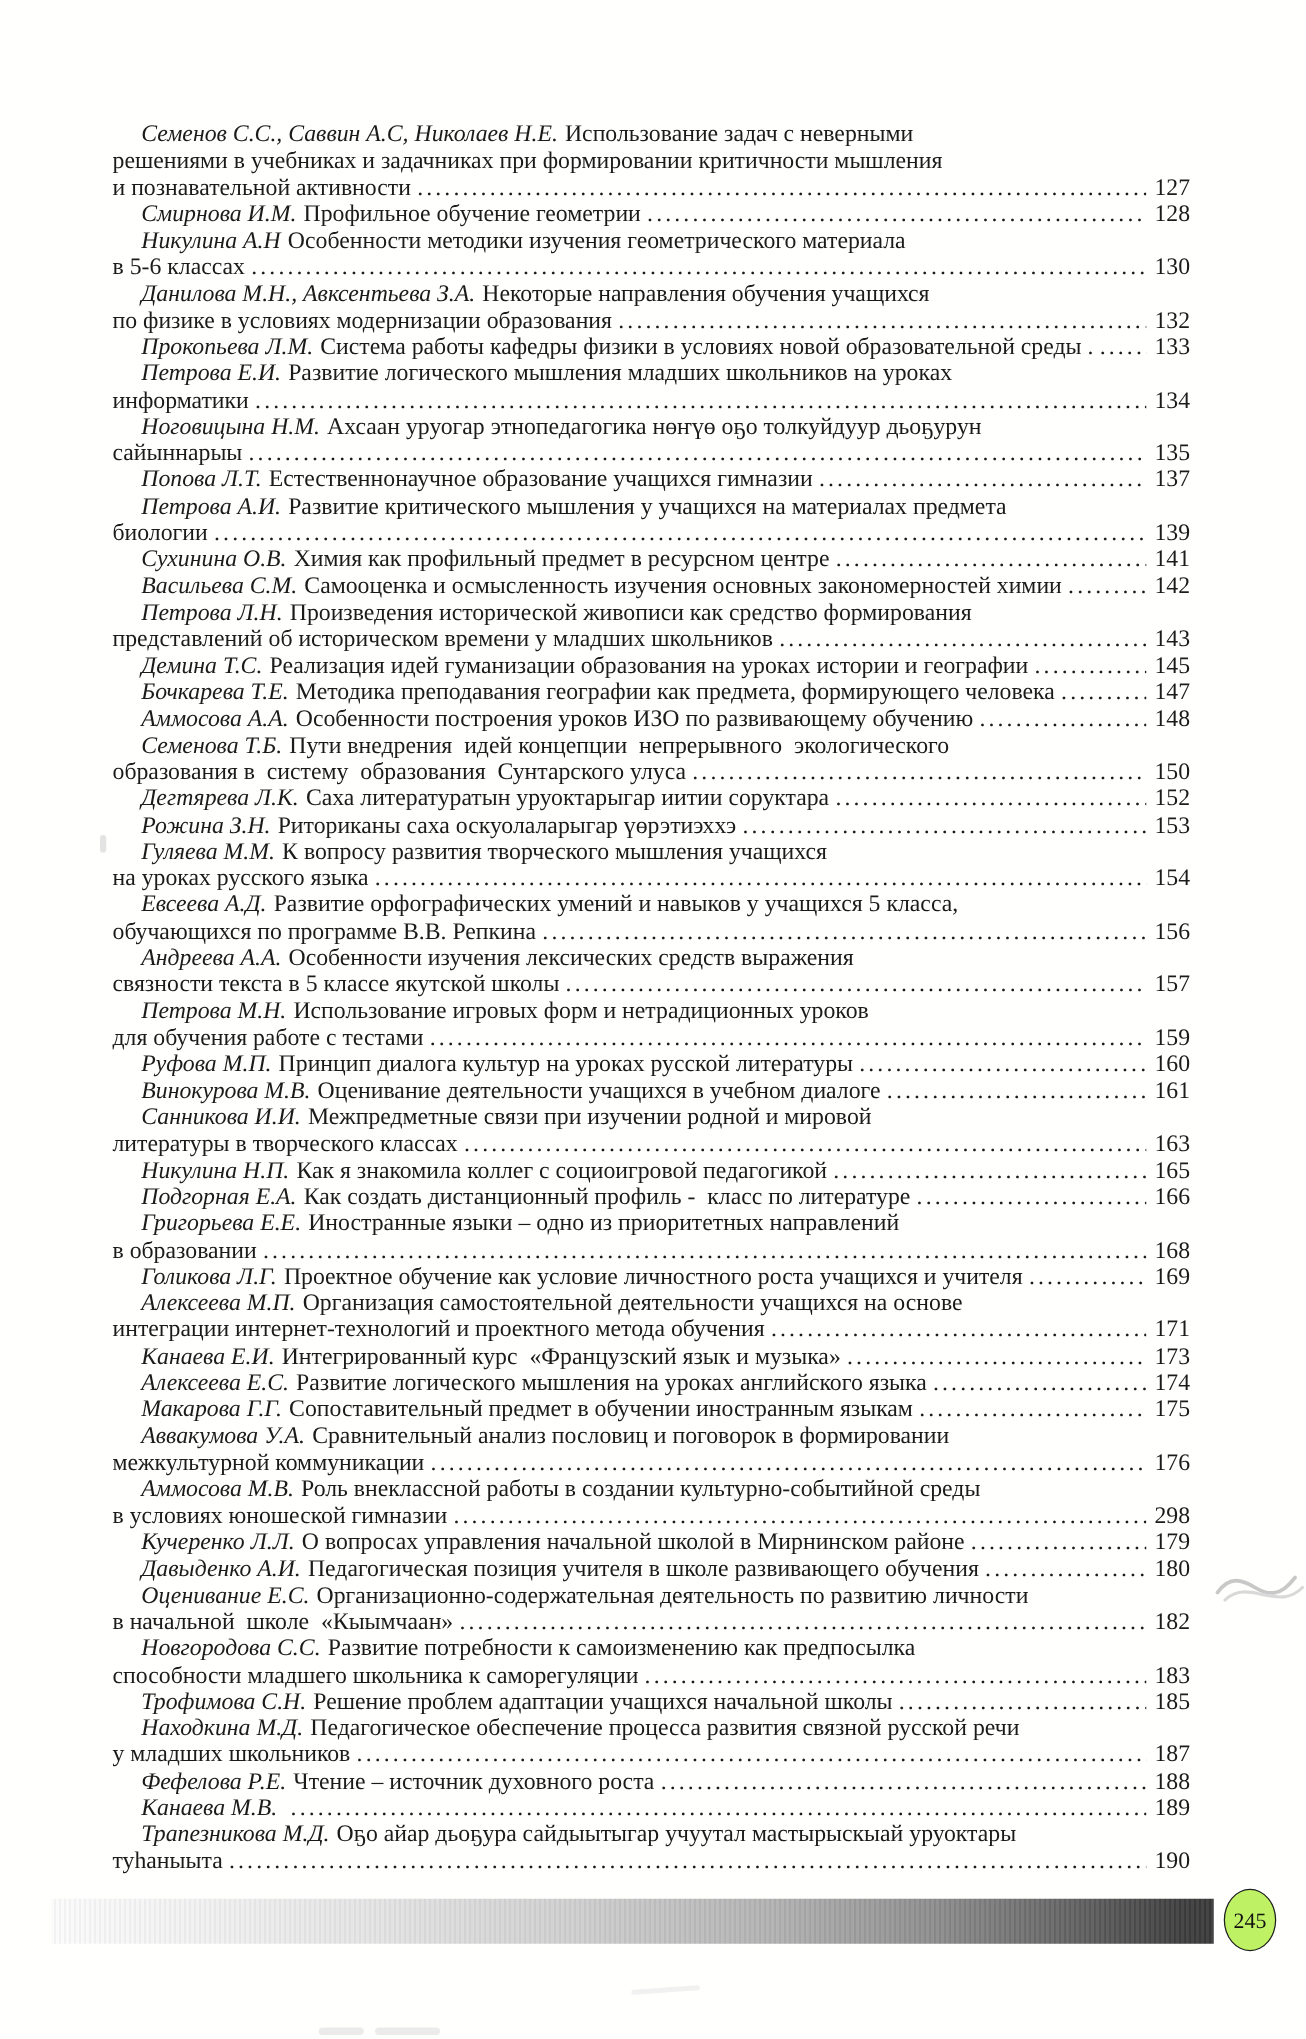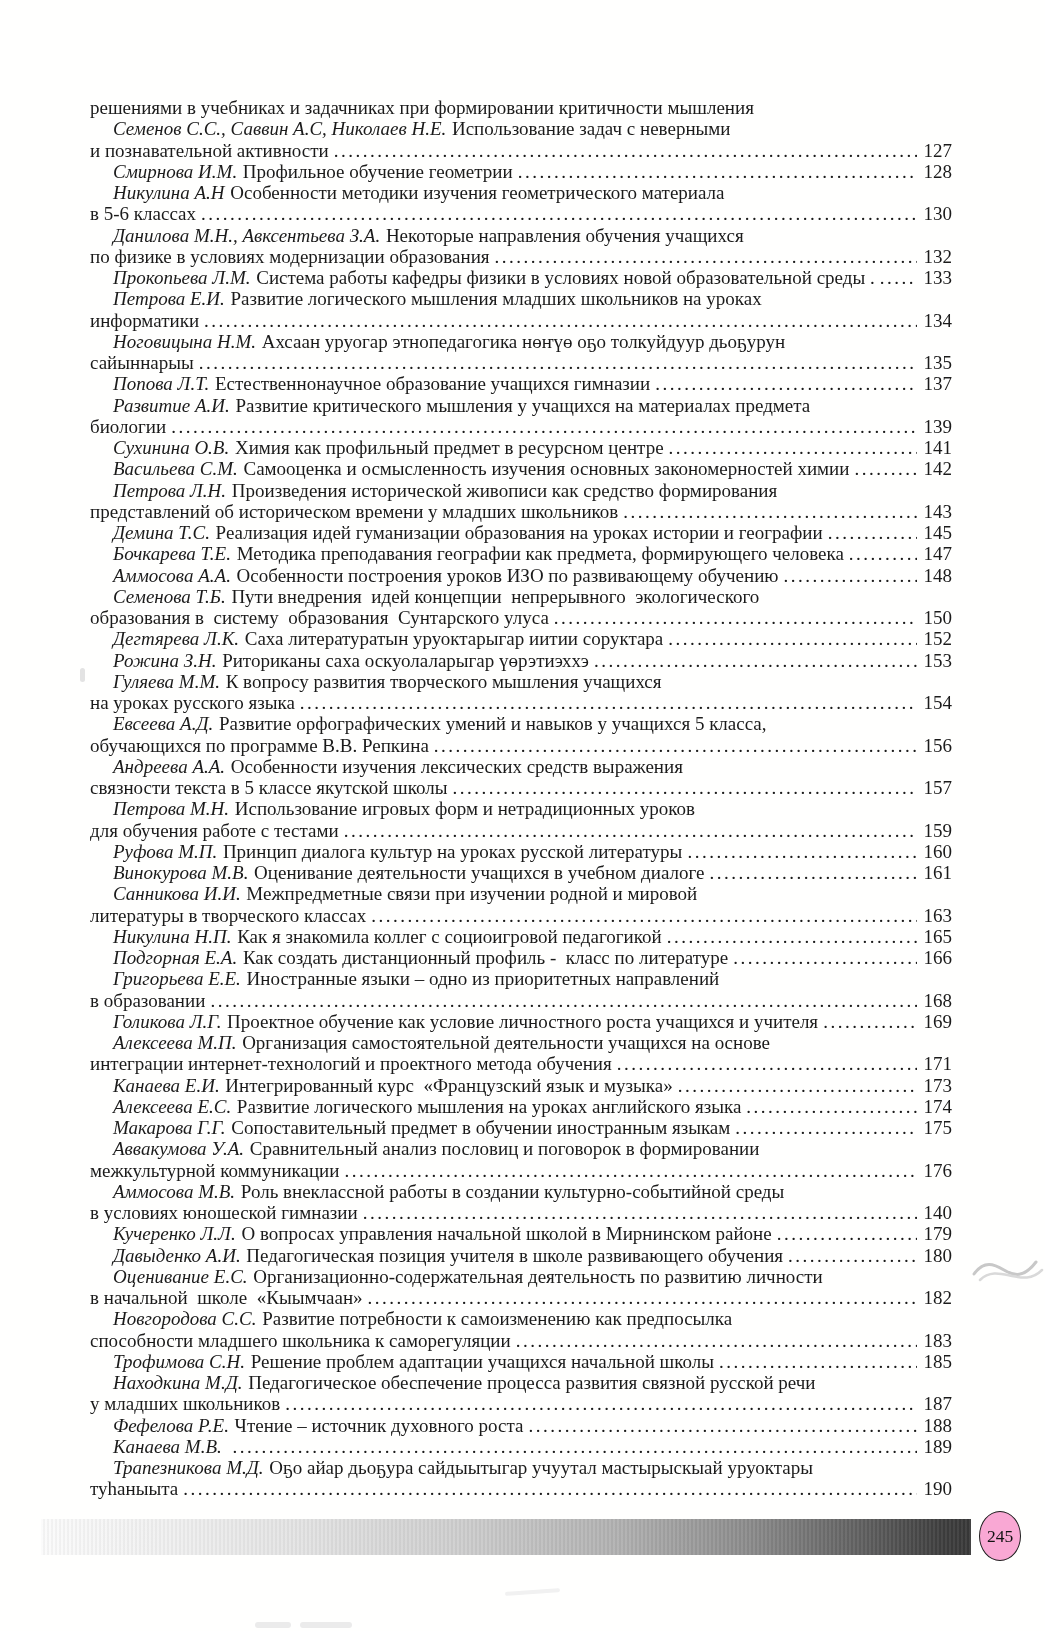--- a/index.html
+++ b/index.html
@@ -35,46 +35,46 @@
     background:
       repeating-linear-gradient(90deg, rgba(255,255,255,0.06) 0 2px, rgba(0,0,0,0.035) 2px 4px),
       linear-gradient(to right,
         #fbfbfb 0%, #f1f1f1 12%, #e3e3e3 28%, #cecece 45%,
         #b1b1b1 62%, #8c8c8c 76%, #616161 88%, #3e3e3e 97%, #383838 100%);
   }
   .page-badge {
     position:absolute; left:979px; top:1511px; width:42px; height:50px;
     border:1.6px solid #1f1f1f; border-radius:50%;
     display:flex; align-items:center; justify-content:center;
-    background:#f9a8d4; font-size:17.5px; color:#111;
+    background:#bef264; font-size:17.5px; color:#111;
   }
 
   
   .squiggle { position:absolute; left:972px; top:1252px; width:73px; height:34px; }
   .smudge { position:absolute; background:#ebebeb; border-radius:3px; }
   .smudge.a { left:255px; top:1622px; width:36px; height:6px; }
   .smudge.b { left:300px; top:1622px; width:52px; height:6px; }
   .smudge.c { left:505px; top:1590px; width:55px; height:4px; background:#f1f1f1; transform:rotate(-4deg); }
   .smudge.d { left:80px;  top:668px;  width:5px;  height:14px; background:#e3e3e3; }
 </style>
 </head>
 <body>
 
 <div class="page">
 
   <div class="toc" id="toc">
-      <div class="line">
-        <span class="txt">решениями в учебниках и задачниках при формировании критичности мышления</span>
-      </div>
       <div class="line first">
         <span class="ind"></span>
         <i class="author">Семенов С.С., Саввин А.С, Николаев Н.Е.</i>
         <span class="txt">Использование задач с неверными</span>
       </div>
       <div class="line">
+        <span class="txt">решениями в учебниках и задачниках при формировании критичности мышления</span>
+      </div>
+      <div class="line">
         <span class="txt">и познавательной активности</span>
         <span class="dots"></span>
         <span class="pg">127</span>
       </div>
       <div class="line first">
         <span class="ind"></span>
         <i class="author">Смирнова И.М.</i>
         <span class="txt">Профильное обучение геометрии</span>
         <span class="dots"></span>
         <span class="pg">128</span>
@@ -128,21 +128,21 @@
       </div>
       <div class="line first">
         <span class="ind"></span>
         <i class="author">Попова Л.Т.</i>
         <span class="txt">Естественнонаучное образование учащихся гимназии</span>
         <span class="dots"></span>
         <span class="pg">137</span>
       </div>
       <div class="line first">
         <span class="ind"></span>
-        <i class="author">Развитие А.И.</i>
+        <i class="author">Петрова А.И.</i>
         <span class="txt">Развитие критического мышления у учащихся на материалах предмета</span>
       </div>
       <div class="line">
         <span class="txt">биологии</span>
         <span class="dots"></span>
         <span class="pg">139</span>
       </div>
       <div class="line first">
         <span class="ind"></span>
         <i class="author">Сухинина О.В.</i>
@@ -349,21 +349,21 @@
         <span class="pg">176</span>
       </div>
       <div class="line first">
         <span class="ind"></span>
         <i class="author">Аммосова М.В.</i>
         <span class="txt">Роль внеклассной работы в создании культурно-событийной среды</span>
       </div>
       <div class="line">
         <span class="txt">в условиях юношеской гимназии</span>
         <span class="dots"></span>
-        <span class="pg">140</span>
+        <span class="pg">298</span>
       </div>
       <div class="line first">
         <span class="ind"></span>
         <i class="author">Кучеренко Л.Л.</i>
         <span class="txt">О вопросах управления начальной школой в Мирнинском районе</span>
         <span class="dots"></span>
         <span class="pg">179</span>
       </div>
       <div class="line first">
         <span class="ind"></span>

